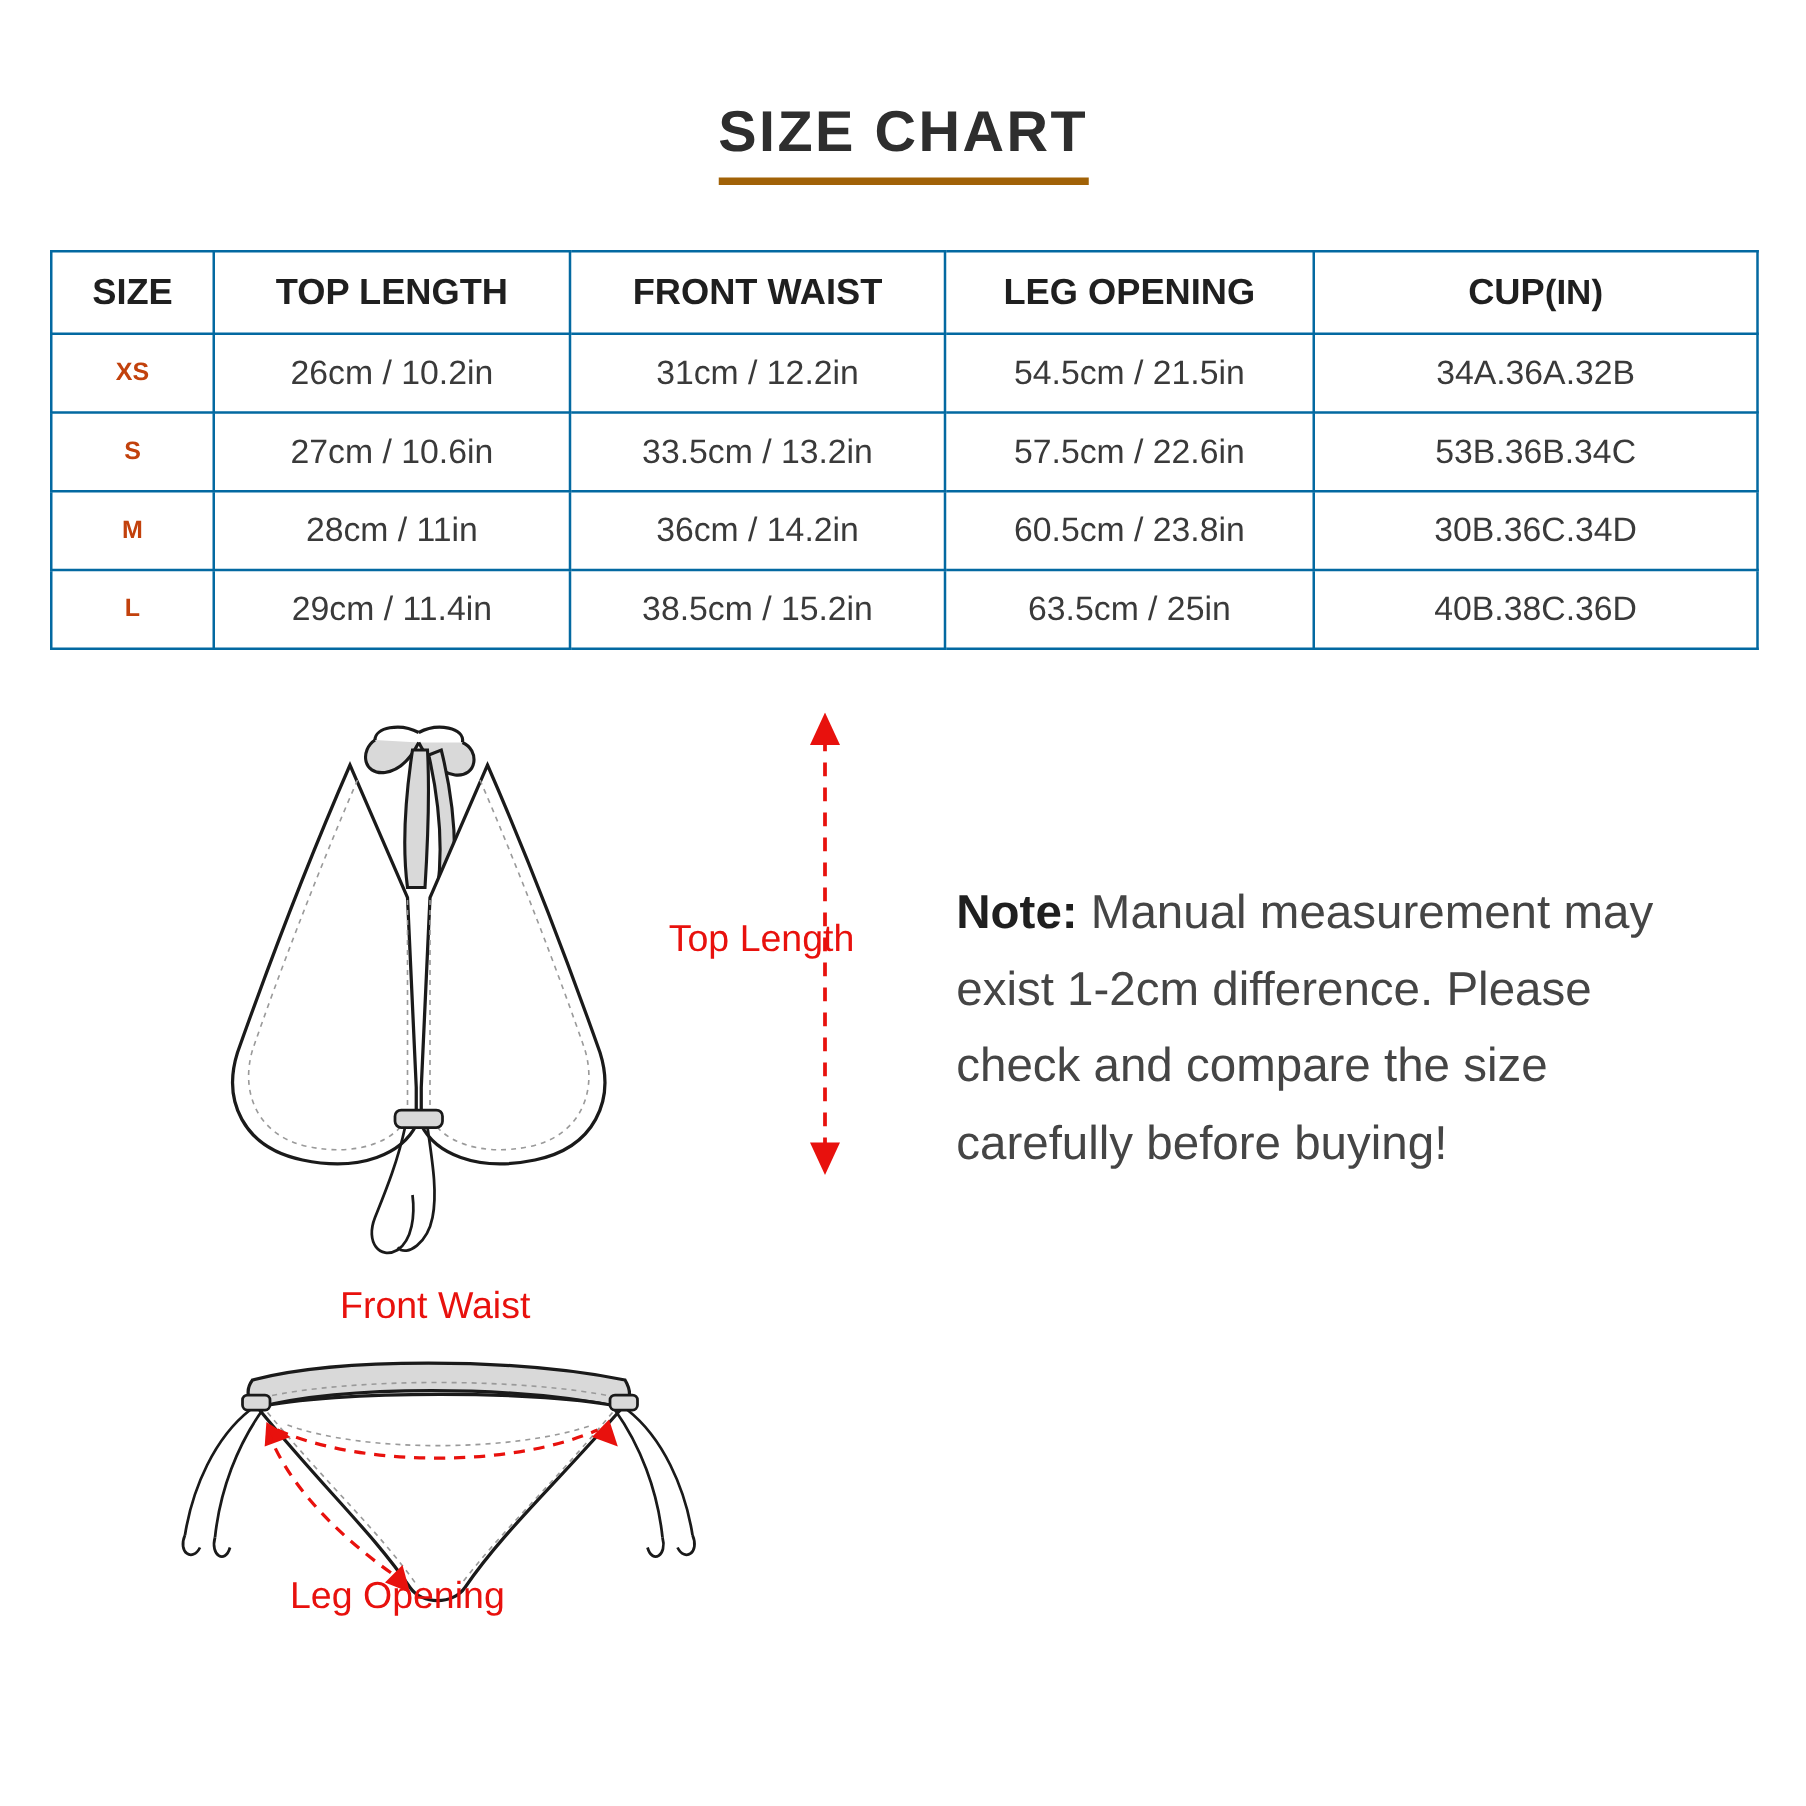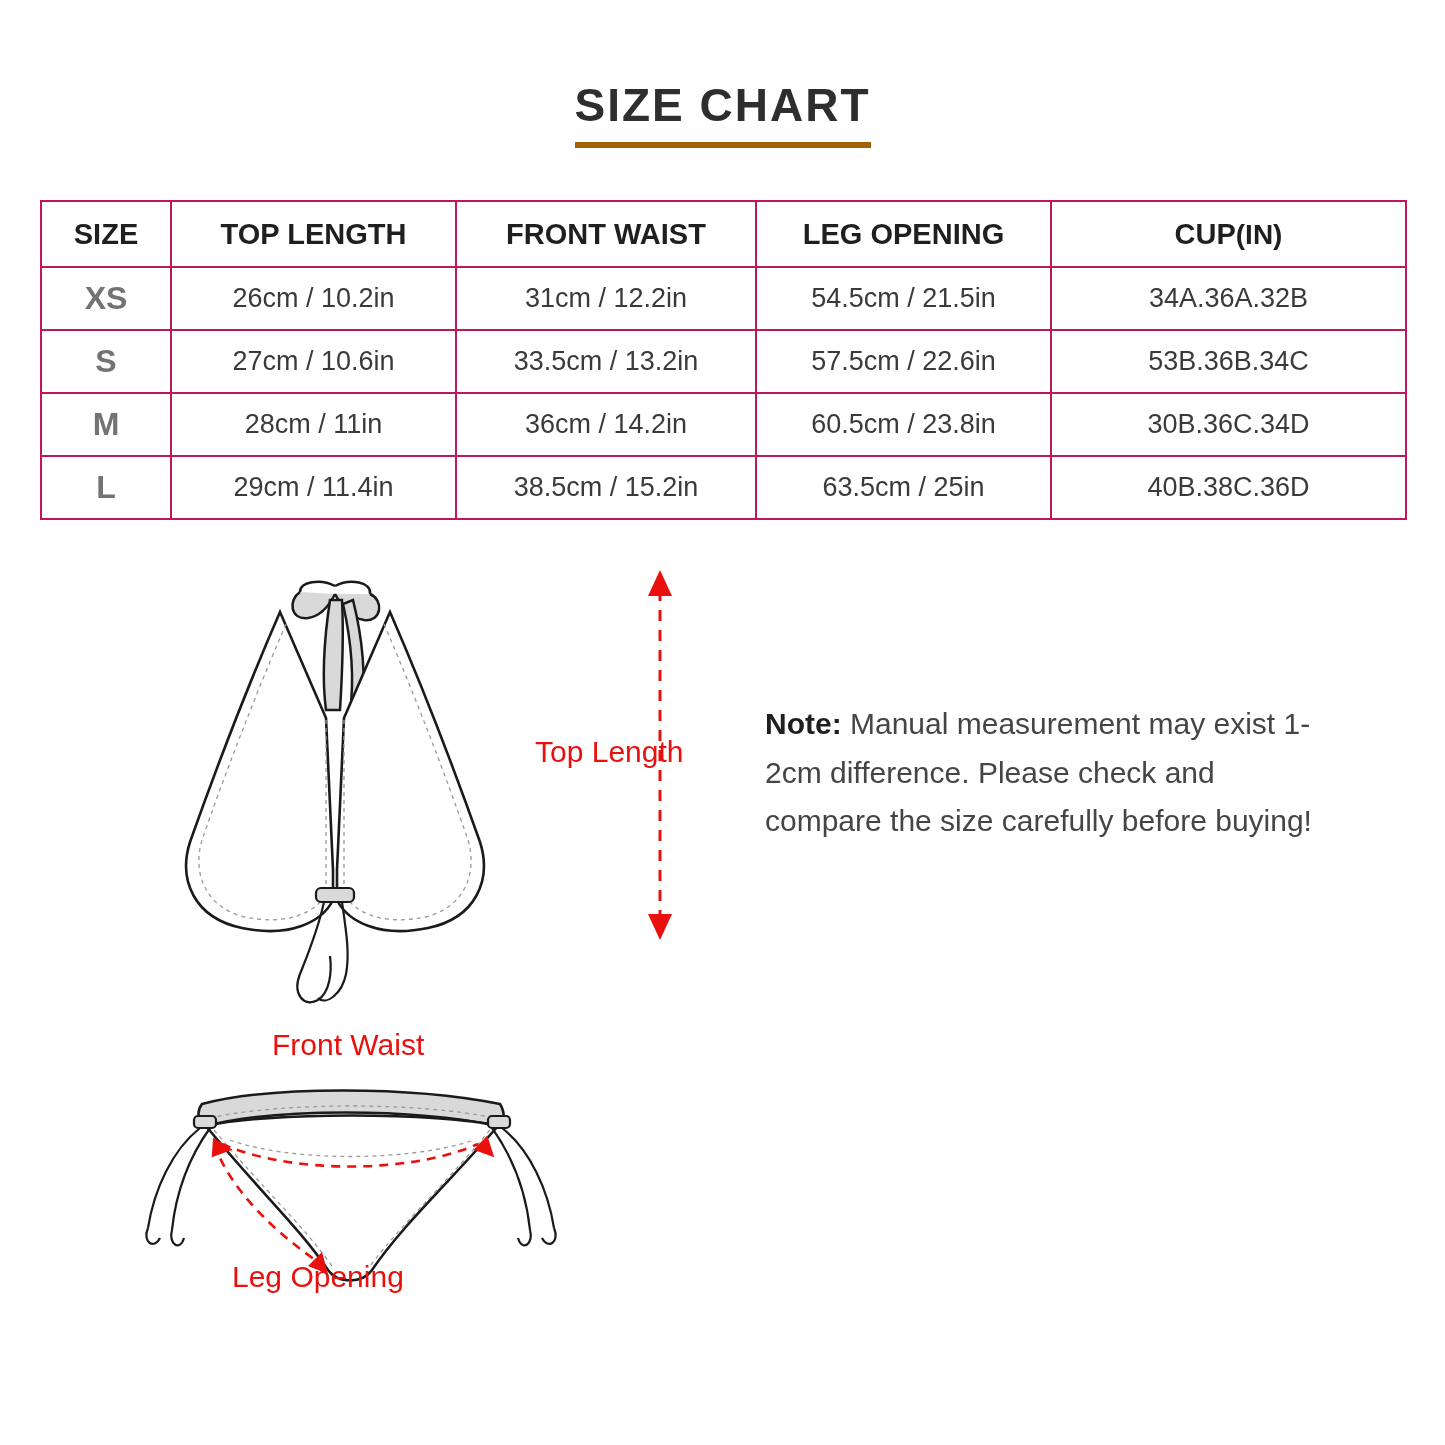--- a/index.html
+++ b/index.html
@@ -35,37 +35,37 @@
   .table-wrap {
     margin: 52px 40px 0 40px;
   }
   table.size-table {
     width: 1365px;
     border-collapse: collapse;
     table-layout: fixed;
   }
   table.size-table th,
   table.size-table td {
-    border: 2px solid #be185d;
+    border: 2px solid #0369a1;
     text-align: center;
     height: 59px;
     font-size: 27px;
     color: #3a3a3a;
     font-weight: normal;
   }
   table.size-table thead th {
     font-weight: bold;
     font-size: 29px;
     color: #1f1f1f;
     height: 62px;
   }
   table.size-table tbody td.size-cell {
     font-weight: bold;
-    font-size: 32px;
-    color: #737373;
+    font-size: 20px;
+    color: #c2410c;
   }
   col.c-size { width: 130px; }
   col.c-top  { width: 285px; }
   col.c-fw   { width: 300px; }
   col.c-leg  { width: 295px; }
   col.c-cup  { width: 355px; }
   .cup-small { font-size: 28px; }
 
   
   .lower {
@@ -121,21 +121,21 @@
     font-size: 30px;
     white-space: nowrap;
   }
 
   
   .note {
     position: absolute;
     left: 765px;
     top: 140px;
     width: 560px;
-    font-size: 30px;
+    font-size: 38px;
     line-height: 1.62;
     color: #454545;
   }
   .note b {
     color: #1f1f1f;
     font-weight: bold;
   }
 </style>
 </head>
 <body>

